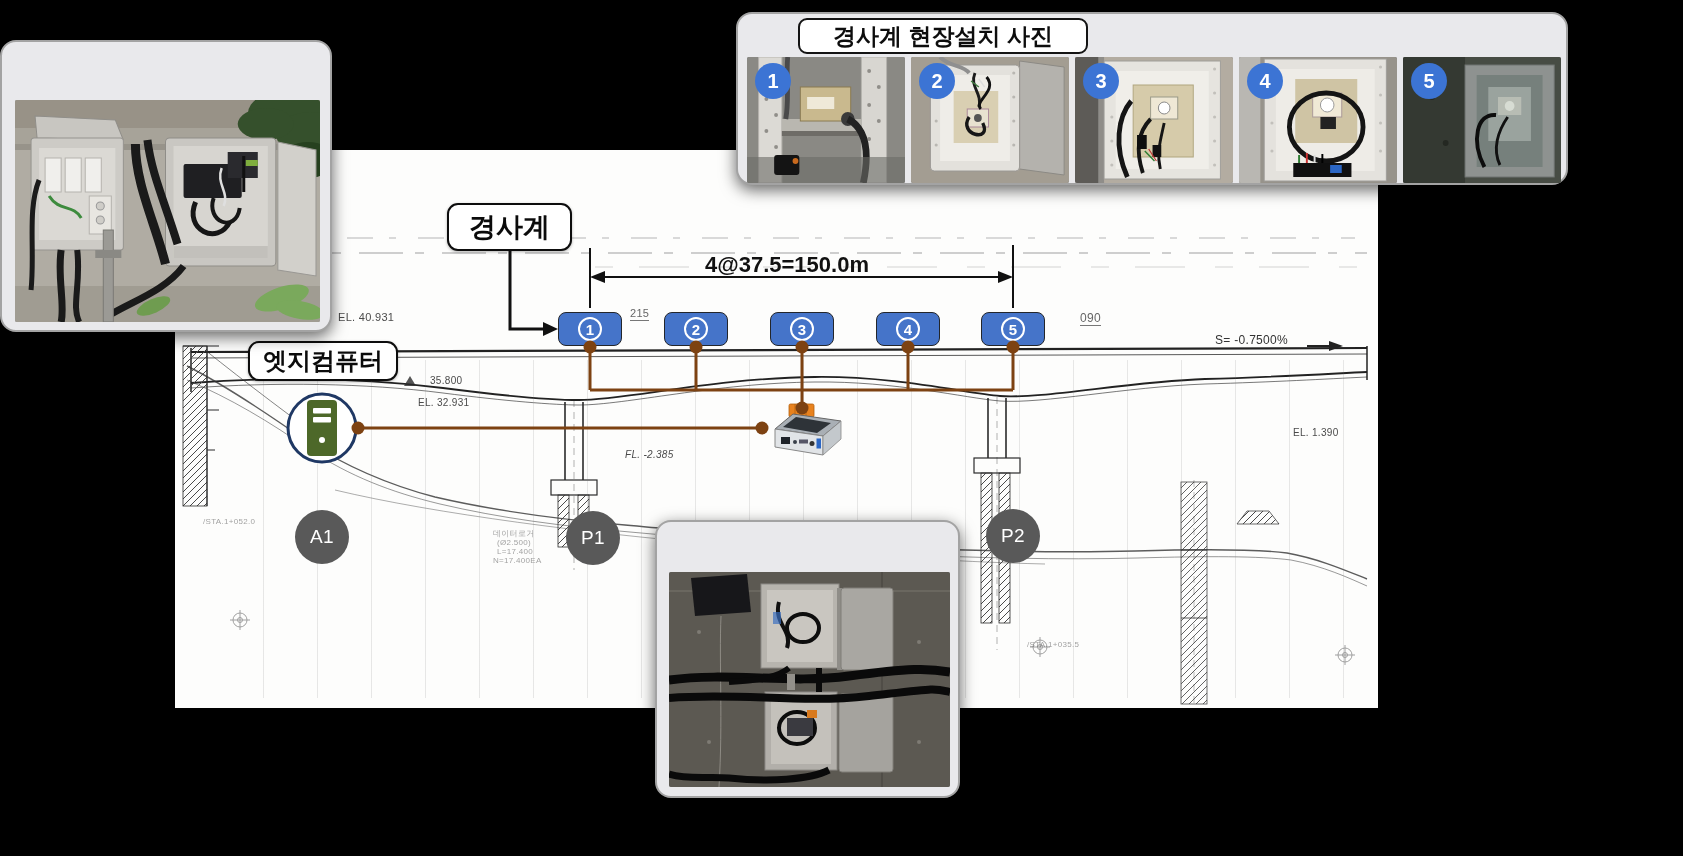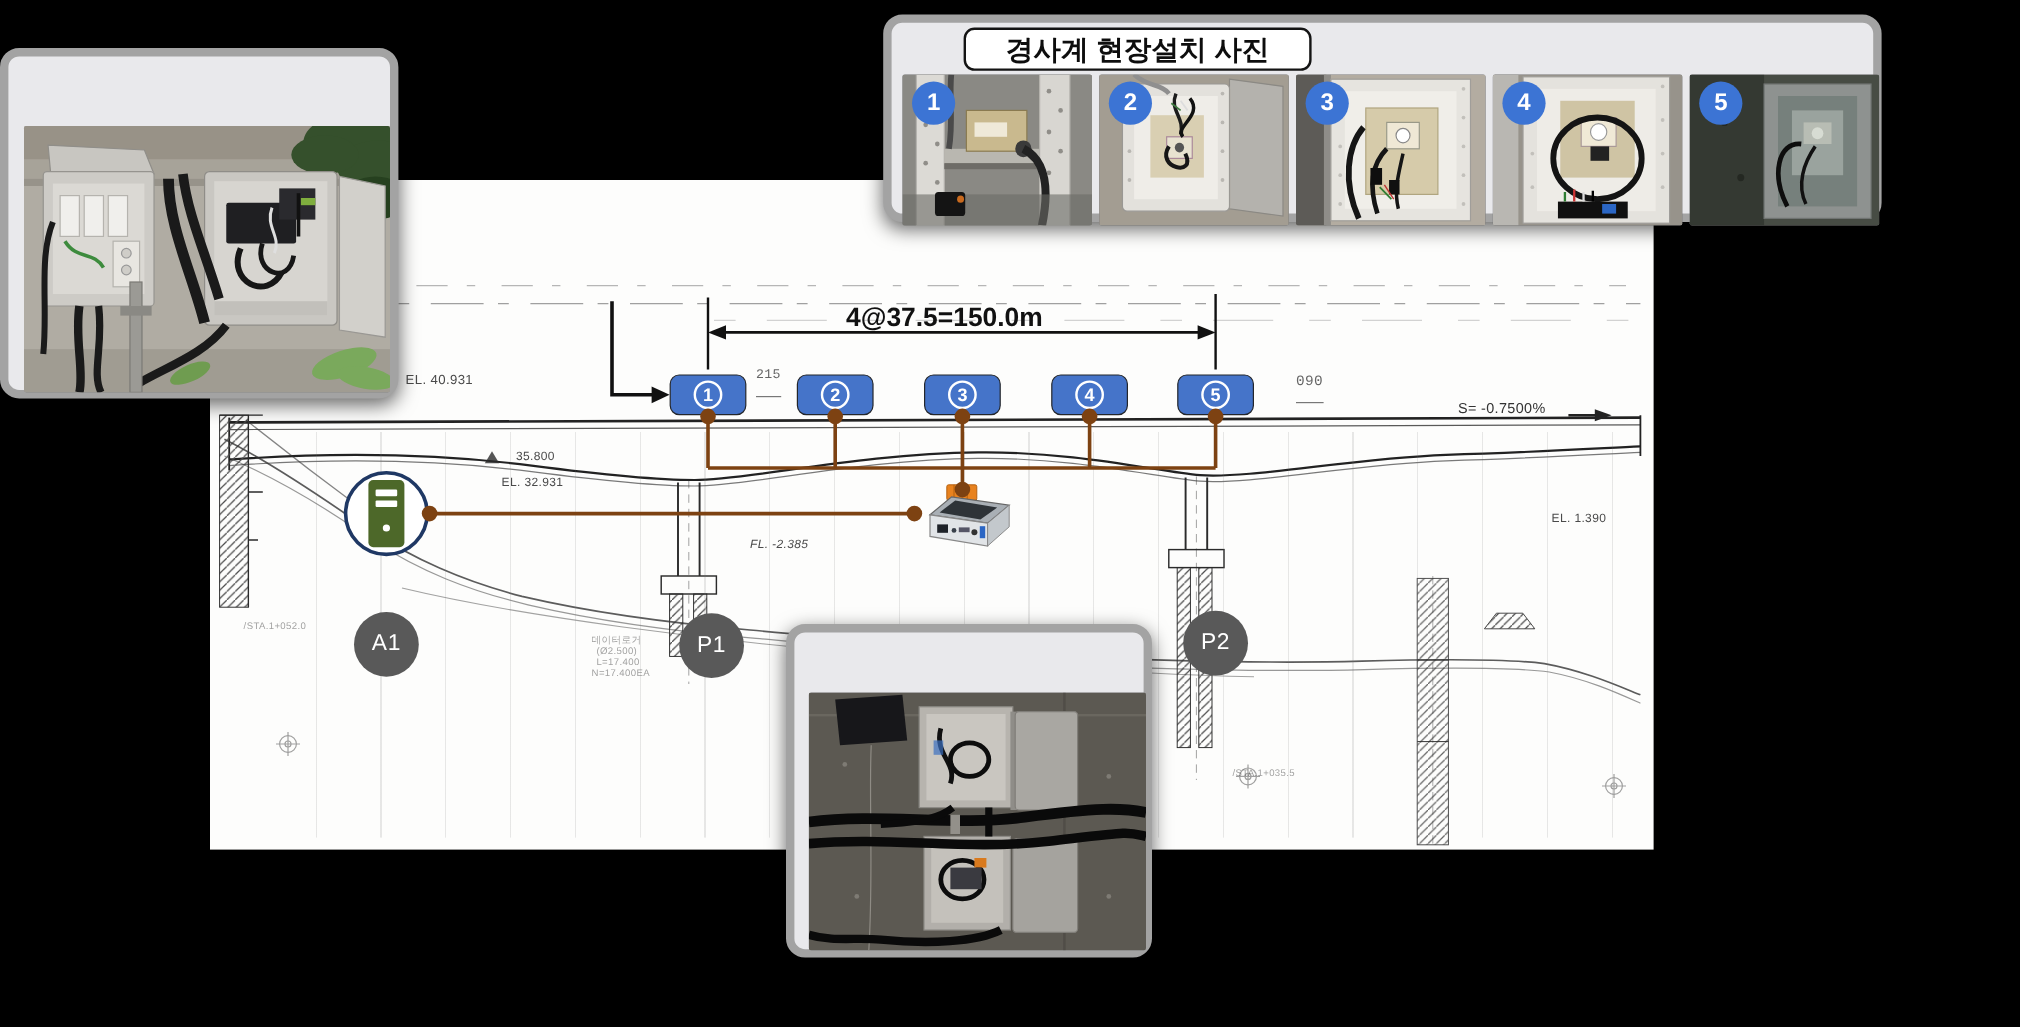--- a/index.html
+++ b/index.html
@@ -6,36 +6,36 @@
   *{box-sizing:border-box;}
   .stage{position:relative;width:1683px;height:856px;background:#000;overflow:hidden;
          font-family:"Liberation Sans",sans-serif;}
   
   .drawing{position:absolute;left:175px;top:150px;width:1203px;height:558px;background:#fdfdfc;z-index:1;}
   .drawing svg{position:absolute;left:0;top:0;}
   .gridlines{position:absolute;left:88px;top:210px;width:1105px;height:338px;opacity:.45;
     background-image:repeating-linear-gradient(90deg,rgba(110,110,110,.35) 0 1px,transparent 1px 54px);}
   .anno{position:absolute;color:#4a4a4a;white-space:nowrap;line-height:1;letter-spacing:.3px;}
   .anno.blur{opacity:.55;filter:blur(.4px);color:#555;}
-  .underline{border-bottom:1.5px solid #777;padding-bottom:11px;font-family:Liberation Mono, monospace;}
+  .underline{border-bottom:1.5px solid #777;padding-bottom:1px;}
   
   .callout{position:absolute;background:#fff;border:2.5px solid #0d0d0d;border-radius:11px;
     display:flex;align-items:center;justify-content:center;font-weight:700;color:#0b0b0b;
     z-index:3;box-shadow:0 1px 3px rgba(0,0,0,.3);}
   .dim-text{position:absolute;z-index:3;font-weight:600;color:#111;}
   
   .sensor-badge{position:absolute;width:64px;height:34px;background:#4574c9;border:1.5px solid #23262b;
     border-radius:8px;display:flex;align-items:center;justify-content:center;z-index:3;}
   .sensor-badge .num{width:24px;height:24px;border:2px solid #fff;border-radius:50%;color:#fff;
     font-size:15px;font-weight:700;display:flex;align-items:center;justify-content:center;}
   
   .support{position:absolute;width:54px;height:54px;border-radius:50%;background:#595959;color:#fff;
     font-size:19px;display:flex;align-items:center;justify-content:center;z-index:3;letter-spacing:.5px;}
   
-  .panel{position:absolute;background:#e9e9ec;border:7px solid #a3a3a3;border-radius:16px;
+  .panel{position:absolute;background:#e9e9ec;border:2px solid #a3a3a3;border-radius:16px;
     box-shadow:0 5px 16px rgba(0,0,0,.6);z-index:10;}
   .panel-title{position:absolute;background:#fff;border:2.5px solid #141414;border-radius:9px;
     display:flex;align-items:center;justify-content:center;font-weight:700;color:#0d0d0d;}
   .photo{position:absolute;overflow:hidden;border-radius:2px;background:#888;}
   .photo svg{display:block;width:100%;height:100%;}
   .photo-row{position:absolute;display:flex;gap:6px;}
   .photo-cell{position:relative;flex:1 1 0;overflow:hidden;border-radius:2px;background:#777;}
   .photo-cell svg{display:block;width:100%;height:100%;}
   .num-badge{position:absolute;left:8px;top:6px;width:36px;height:36px;border-radius:50%;
     background:#3c74d4;color:#fff;font-size:20px;font-weight:700;display:flex;align-items:center;
@@ -135,20 +135,22 @@
     <span class="anno" style="left:450px;top:300px;font-size:10px;font-style:italic;">FL. -2.385</span>
     <span class="anno" style="left:1118px;top:278px;font-size:10px;">EL. 1.390</span>
     <span class="anno blur" style="left:318px;top:380px;font-size:8px;">데이터로거</span>
     <span class="anno blur" style="left:322px;top:389px;font-size:8px;">(Ø2.500)</span>
     <span class="anno blur" style="left:322px;top:398px;font-size:8px;">L=17.400</span>
     <span class="anno blur" style="left:318px;top:407px;font-size:8px;">N=17.400EA</span>
     <span class="anno blur" style="left:28px;top:368px;font-size:8px;">/STA.1+052.0</span>
     <span class="anno blur" style="left:852px;top:491px;font-size:8px;">/STA.1+035.5</span>
   </div>
 
+  <div class="callout" style="left:447px;top:203px;width:125px;height:48px;font-size:27px;">경사계</div>
+  <div class="callout" style="left:248px;top:341px;width:150px;height:40px;font-size:24px;">엣지컴퓨터</div>
 
   <div class="dim-text" style="left:705px;top:252px;width:190px;font-size:22px;">4@37.5=150.0m</div>
 
   <div class="sensor-badge" style="left:558px;top:312px;">
     <span class="num">1</span>
     </div>
   <div class="sensor-badge" style="left:664px;top:312px;">
     <span class="num">2</span>
     </div>
   <div class="sensor-badge" style="left:770px;top:312px;">

